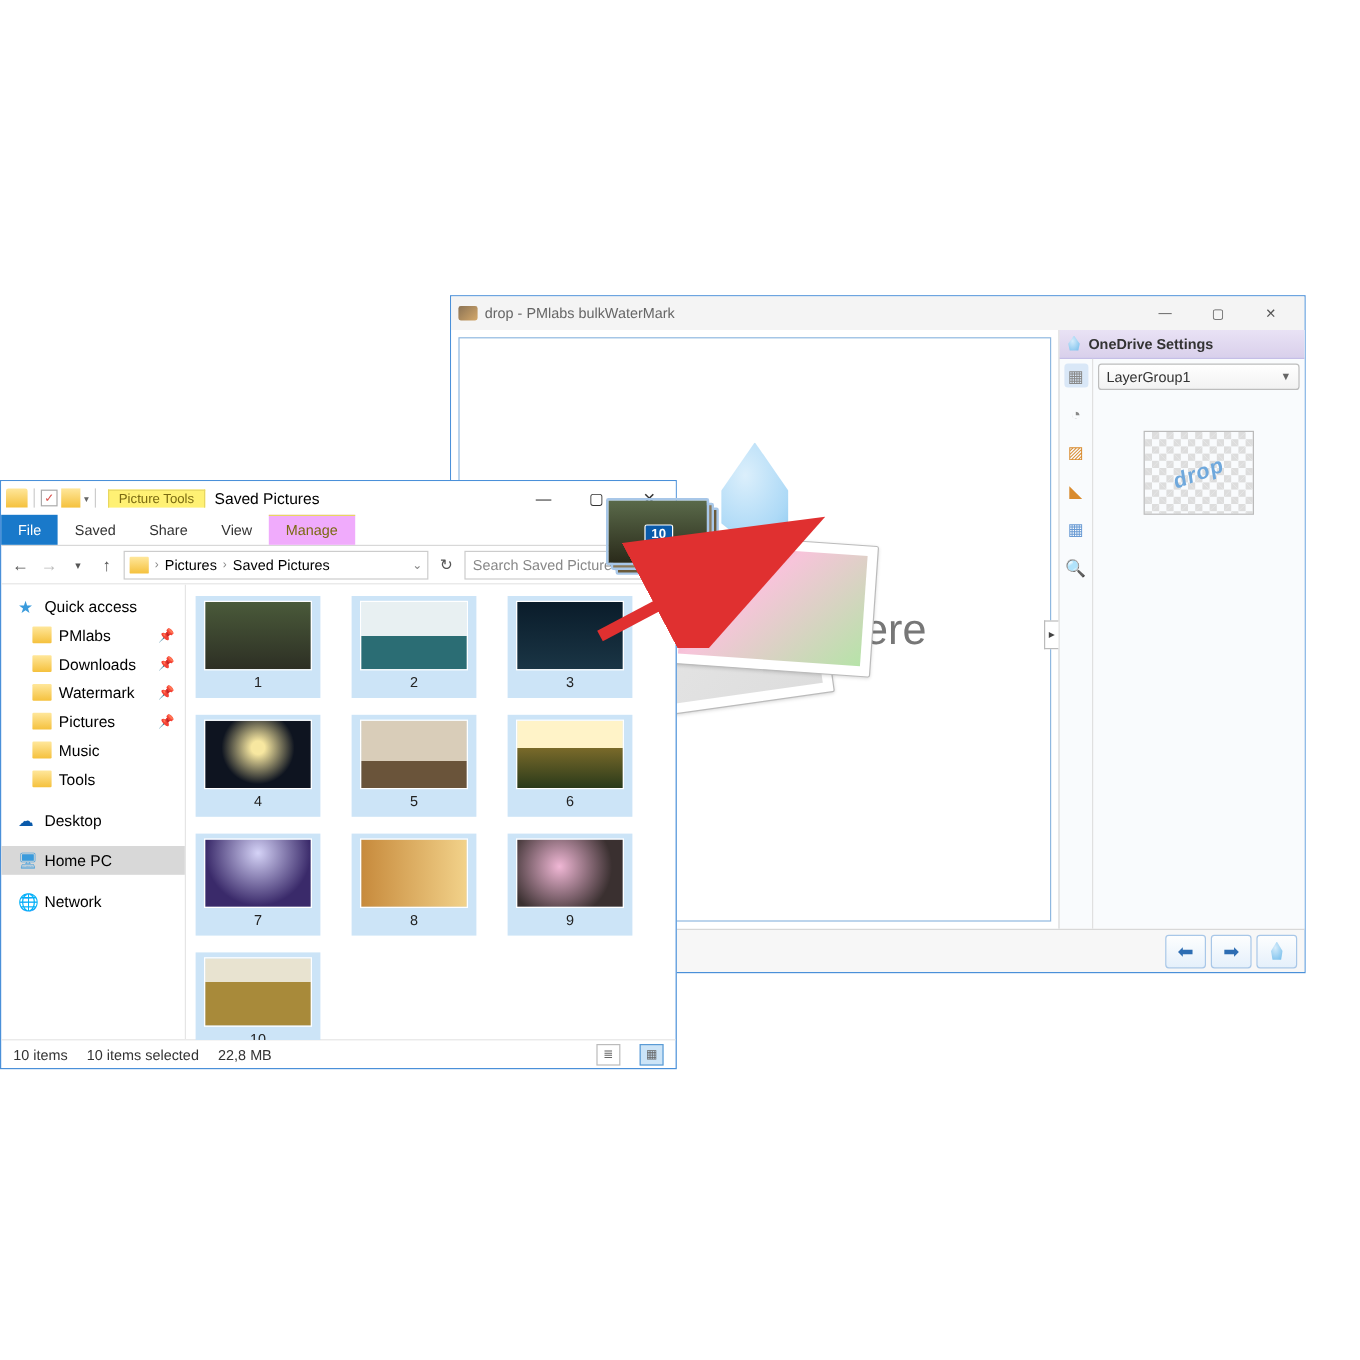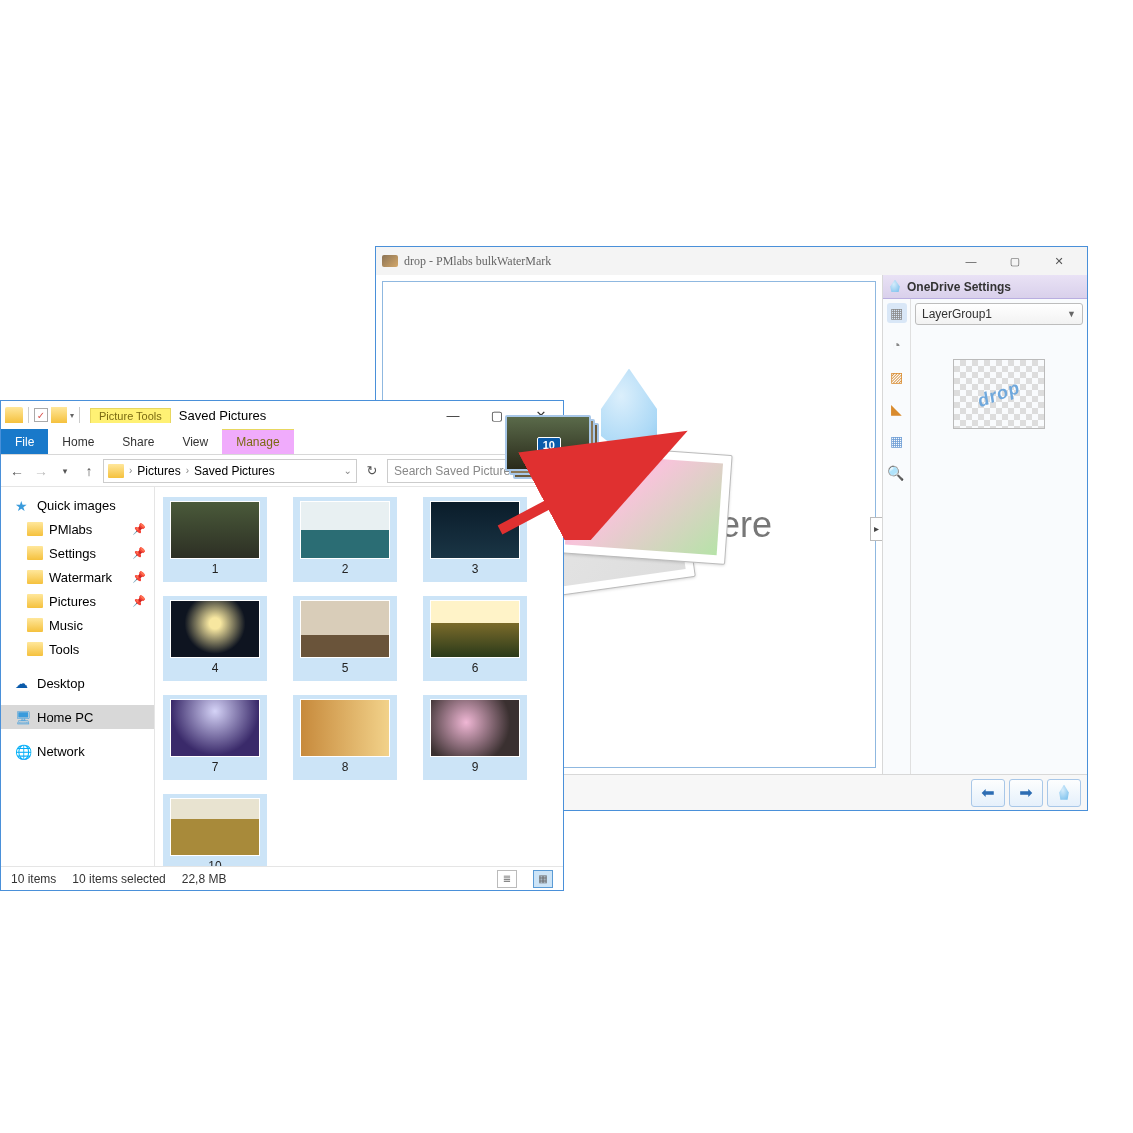--- a/index.html
+++ b/index.html
@@ -7,21 +7,21 @@
 
 
 .wm-window {
   position: absolute; left: 375px; top: 246px; width: 713px; height: 565px;
   border: 1px solid #4a90d9; background: #fff; display: flex; flex-direction: column;
 }
 .wm-titlebar {
   height: 28px; background: #f4f4f4; display: flex; align-items: center; padding: 0 6px; font-size: 12px; color: #666;
 }
 .wm-titlebar .app-icon { width: 16px; height: 12px; margin-right: 6px; background: linear-gradient(135deg,#8b7355,#d4a86a); border-radius: 2px; }
-.wm-titlebar .title { flex: 1; font-family: Liberation Serif, serif; }
+.wm-titlebar .title { flex: 1; }
 .wm-titlebar .win-btn { width: 44px; height: 28px; display:flex; align-items:center; justify-content:center; color:#555; font-size:11px; }
 
 .wm-body { flex:1; display:flex; background:#fff; }
 .wm-drop-area {
   flex:1; margin:6px; border:1px solid #8fb8e0; display:flex; align-items:center; justify-content:center; position:relative;
 }
 .drop-text { font-size: 36px; color:#777; font-weight:300; }
 .drop-graphic {
   position:absolute; width:260px; height:180px; left:50%; top:50%; transform:translate(-50%,-70%);
 }
@@ -246,21 +246,21 @@
     </div>
     <div class="pict-tools">Picture Tools</div>
     <div class="win-title">Saved Pictures</div>
     <div class="spacer"></div>
     <div class="win-btn">—</div>
     <div class="win-btn">▢</div>
     <div class="win-btn">✕</div>
   </div>
   <div class="fe-ribbon">
     <div class="tab file">File</div>
-    <div class="tab">Home</div>
+    <div class="tab">Saved</div>
     <div class="tab">Share</div>
     <div class="tab">View</div>
     <div class="tab manage">Manage</div>
   </div>
   <div class="fe-addr">
     <div class="nav-ic">←</div>
     <div class="nav-ic disabled">→</div>
     <div class="nav-ic" style="font-size:9px;">▾</div>
     <div class="nav-ic">↑</div>
     <div class="crumb-box">
@@ -274,30 +274,30 @@
     </div>
     <div class="reload">↻</div>
     <div class="search-box">
       <span>Search Saved Pictures</span>
     </div>
   </div>
   <div class="fe-body">
     <div class="fe-nav">
       <div class="item">
           <span class="ic star">★</span>
-          <span>Quick images</span>
+          <span>Quick access</span>
         </div>
       <div class="item indent">
           <span class="ic folder"></span>
           <span>PMlabs</span>
           <span class="pin">📌</span>
         </div>
       <div class="item indent">
           <span class="ic folder"></span>
-          <span>Settings</span>
+          <span>Downloads</span>
           <span class="pin">📌</span>
         </div>
       <div class="item indent">
           <span class="ic folder"></span>
           <span>Watermark</span>
           <span class="pin">📌</span>
         </div>
       <div class="item indent">
           <span class="ic folder"></span>
           <span>Pictures</span>

